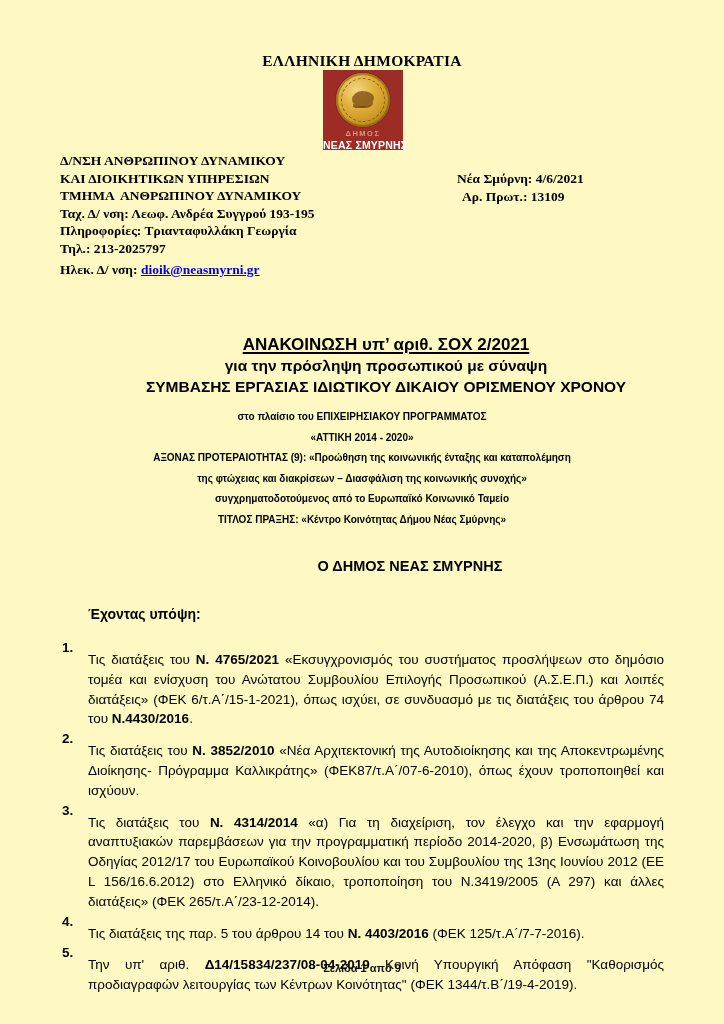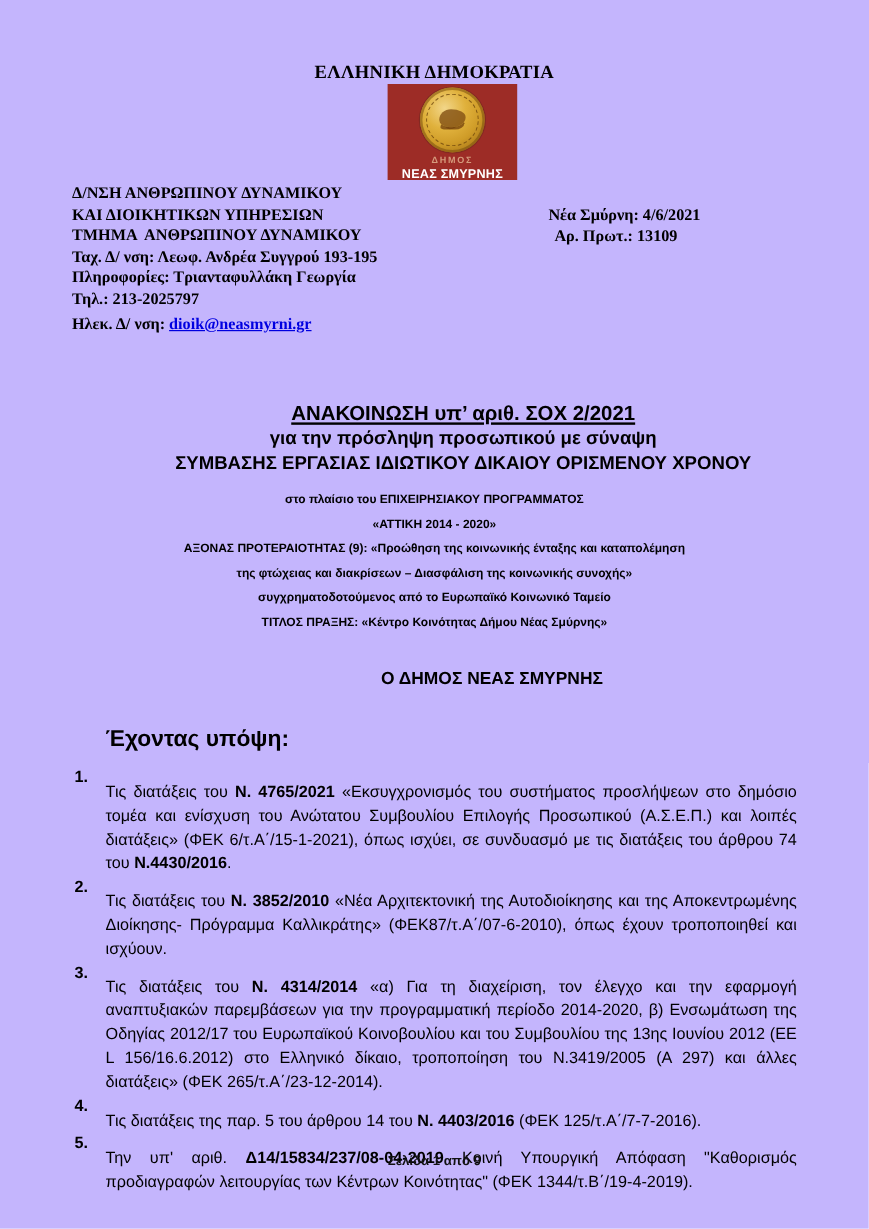--- a/index.html
+++ b/index.html
@@ -1,28 +1,28 @@
 <!DOCTYPE html>
 <html><head>
 <meta charset="utf-8">
 <style>
   html,body{margin:0;padding:0;background:#ffffff;}
   .page{
-    position:relative;width:724px;height:1024px;background:#c4b5fd;
+    position:relative;width:724px;height:1024px;background:#fef9c3;
     margin:0 auto;overflow:hidden;color:#000;
     font-family:"Liberation Sans",sans-serif;
   }
   
   .republic{
     position:absolute;top:52px;left:0;width:100%;text-align:center;
     font-family:"Liberation Serif",serif;font-weight:bold;font-size:15.5px;
     letter-spacing:.3px;
   }
   .logo{
-    position:absolute;left:323px;top:70px;width:108px;height:80px;
+    position:absolute;left:323px;top:70px;width:80px;height:80px;
     text-align:center;box-sizing:border-box;padding-top:3px;
   }
   .seal{
     width:54px;height:54px;border-radius:50%;margin:0 auto;position:relative;
     background:radial-gradient(circle at 38% 32%, #f2d689 0%, #e0b13c 35%, #cf9c28 60%, #a87617 85%, #8a5c10 100%);
     box-shadow:inset 0 0 0 2px rgba(122,79,14,.55), 0 0 0 1px rgba(90,40,30,.4);
   }
   .seal::before{
     content:"";position:absolute;inset:5px;border-radius:50%;
     border:1px dashed rgba(110,70,12,.75);
@@ -71,21 +71,21 @@
     position:absolute;top:407px;left:17px;width:690px;text-align:center;
     font-weight:bold;font-size:10px;line-height:20.5px;
   }
   
   .muni{
     position:absolute;top:558px;left:0;width:100%;text-align:center;
     font-weight:bold;font-size:14.5px;padding-left:48px;
   }
   .regard{
     position:absolute;top:606px;left:88px;
-    font-weight:bold;font-size:19px;
+    font-weight:bold;font-size:14px;
   }
   .list{
     position:absolute;top:638px;left:62px;width:602px;
     font-size:13.5px;line-height:19.8px;
   }
   .li{display:flex;align-items:flex-start;}
   .li .num{width:26px;flex:0 0 26px;font-weight:bold;}
   .li .txt{flex:1;text-align:justify;margin-top:12px;}
   .li .txt b{font-weight:bold;}
   

